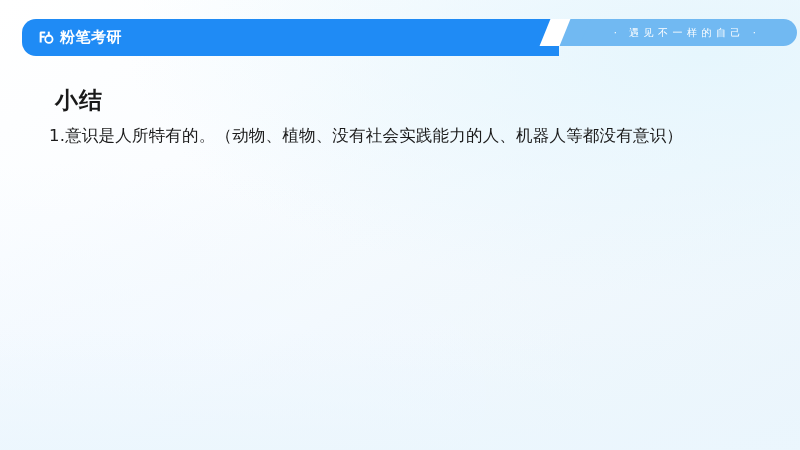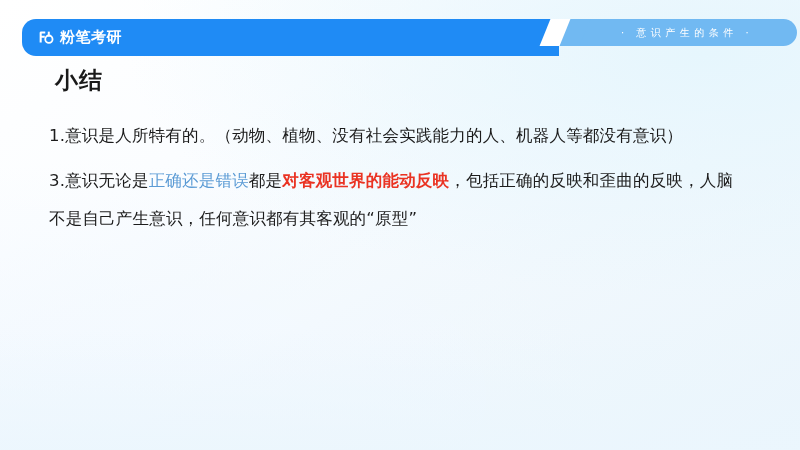--- a/index.html
+++ b/index.html
@@ -117,21 +117,21 @@
     letter-spacing: 4.5px;
     white-space: nowrap;
     line-height: 1;
     padding-left: 4px;
   }
 
   
   .page-title {
     position: absolute;
     left: 55px;
-    top: 52px;
+    top: 72px;
     font-size: 23px;
     font-weight: 700;
     color: #1a1a1a;
     letter-spacing: 1px;
     line-height: 1.2;
   }
 
   
   .body-copy {
     position: absolute;
@@ -170,33 +170,30 @@
         <path d="M4.6 6.2c0-1 .8-1.8 1.8-1.8h5.3v2.6H7.2v2.7h3.9v2.6H7.2v6.1H4.6V6.2z" fill="#ffffff"></path>
         <circle cx="16.3" cy="14.1" r="4.6" fill="none" stroke="#ffffff" stroke-width="2.3"></circle>
         <path d="M14.9 4.6h2.5v6.2h-2.5z" fill="#ffffff"></path>
       </svg>
       <span class="brand-name">粉笔考研</span>
     </div>
 
     <div class="bar-slash"></div>
 
     <div class="tagline-pill">
-      <span class="tagline-text">·  意识产生的条件  ·</span>
+      <span class="tagline-text">·  遇见不一样的自己  ·</span>
     </div>
 
   </div>
 
   <h1 class="page-title">小结</h1>
 
   <div class="body-copy">
 
     <p class="para">
       <span>1.意识是人所特有的。（动物、植物、没有社会实践能力的人、机器人等都没有意识）</span>
     </p>
 
 
-    <p class="para">
-      <span>3.意识无论是</span><span class="hl-blue">正确还是错误</span><span>都是</span><span class="hl-red">对客观世界的能动反映</span><span>，包括正确的反映和歪曲的反映，人脑不是自己产生意识，任何意识都有其客观的“原型”</span>
-    </p>
 
   </div>
 
 </div>
 
 </body></html>

